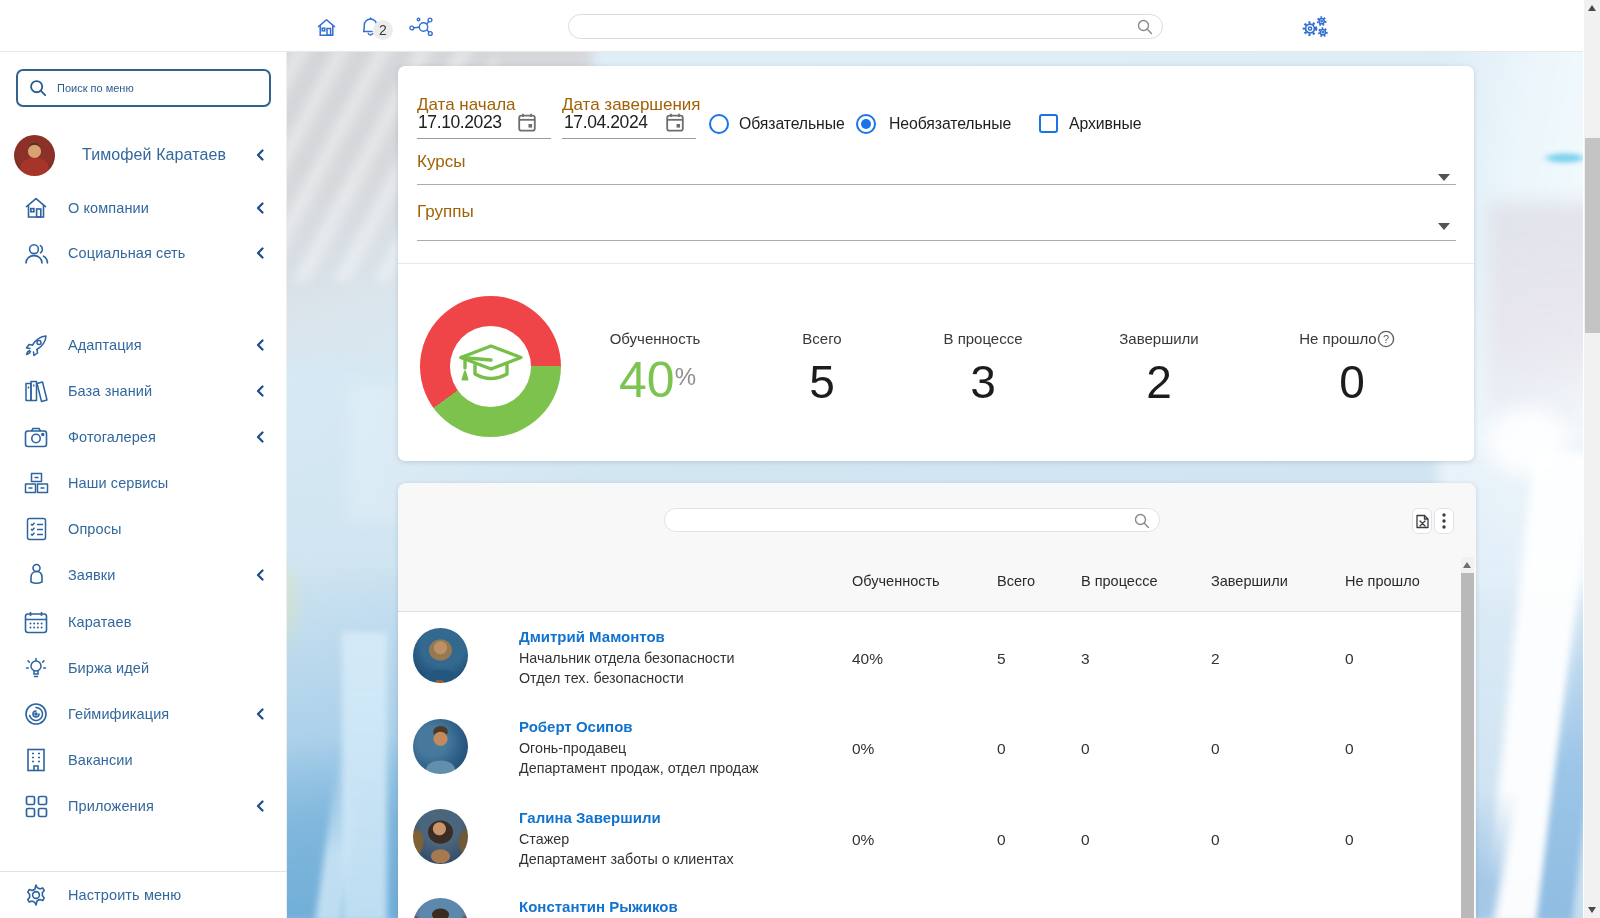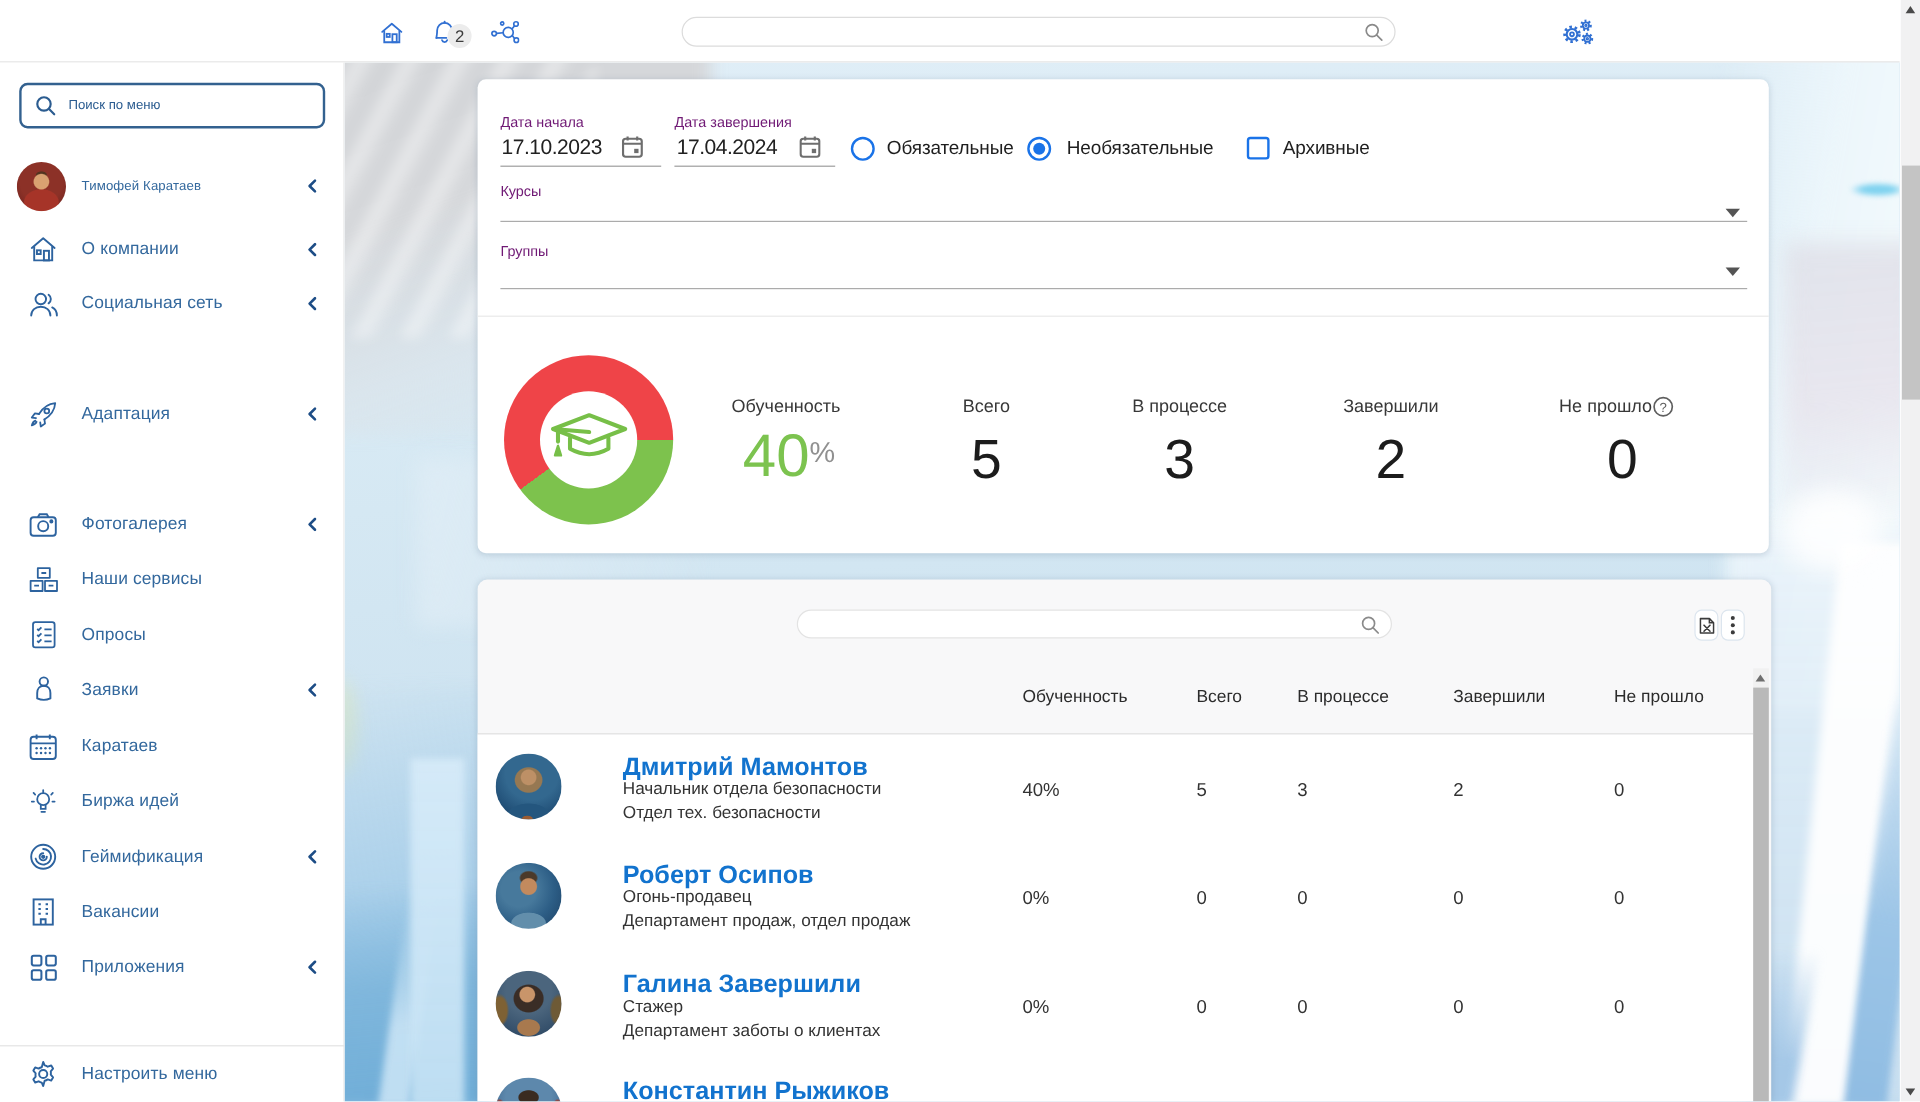--- a/index.html
+++ b/index.html
@@ -23,42 +23,42 @@
  radial-gradient(ellipse 8px 5px at 50% 26%,#54341f 0 4px,rgba(0,0,0,0) 5px),
  radial-gradient(ellipse 16px 12px at 50% 82%,#a63428 0 14px,rgba(0,0,0,0) 15px),
  radial-gradient(circle at 50% 40%,#8c3127 0 55%,#641f1b 100%)}
 .sep{position:absolute;left:0;width:287px;height:1px;background:#e3e3e3}
 
 #main{position:absolute;left:287px;top:52px;width:1296px;height:866px;overflow:hidden;background:linear-gradient(100deg,#e3edf3 0%,#d9eaf4 35%,#d2e6f3 65%,#cde4f2 100%)}
 .bgshape{position:absolute}
 
 #card1{position:absolute;left:111px;top:14px;width:1076px;height:395px;background:#fff;border-radius:7px;box-shadow:0 1px 5px rgba(100,125,150,.28)}
 #card2{position:absolute;left:111px;top:431px;width:1078px;height:435px;background:#f8f8f9;border-radius:8px 8px 0 0;box-shadow:0 1px 5px rgba(100,125,150,.28)}
-.mlab{position:absolute;font-size:12px;color:#701a75}
+.mlab{position:absolute;font-size:17px;color:#a16207}
 .dateval{position:absolute;font-size:17.5px;letter-spacing:-.4px;color:#212121}
 .uline{position:absolute;height:1px;background:#9d9d9d}
 .radio{position:absolute;width:20px;height:20px;border:2px solid #1a73e8;border-radius:50%;background:#fff}
 .radio.on::after{content:"";position:absolute;left:3px;top:3px;width:10px;height:10px;border-radius:50%;background:#1a73e8}
 .rlab{position:absolute;font-size:15.8px;letter-spacing:-.1px;color:#1e1e1e}
 .checkbox{position:absolute;width:19px;height:19px;border:2px solid #1a73e8;border-radius:3px;background:#fff}
 .caret{position:absolute;width:0;height:0;border-left:6px solid transparent;border-right:6px solid transparent;border-top:7px solid #545454}
 #divider{position:absolute;left:0;top:197px;width:1076px;height:1px;background:#e9e9e9}
 
 #donut{position:absolute;left:22px;top:230px;width:141px;height:141px;border-radius:50%;background:conic-gradient(from 90deg,#7dc24d 0 144deg,#ef4448 144deg 360deg)}
 #donut .hole{position:absolute;left:30px;top:30px;width:81px;height:81px;border-radius:50%;background:#fff;display:flex;align-items:center;justify-content:center}
 .statlab{position:absolute;font-size:15px;color:#383838;text-align:center;width:160px}
 .statnum{position:absolute;font-size:46px;color:#1c1c1c;text-align:center;width:160px}
 
 #tsearch{position:absolute;left:266px;top:25px;width:496px;height:24px;border:1px solid #e3e3e3;border-radius:12px;background:#fff}
 .tbtn{position:absolute;top:25px;width:20px;height:26px;border:1px solid #dce5ee;border-radius:6px;background:#fff;display:flex;align-items:center;justify-content:center}
 #tbody{position:absolute;left:0;top:129px;width:1063px;height:306px;background:#fff}
 .thead{position:absolute;top:90px;font-size:14.5px;color:#2b2b2b}
 #theadline{position:absolute;left:0;top:128px;width:1063px;height:1px;background:#e0e0e0}
 .avatar{position:absolute;width:55px;height:55px;border-radius:50%}
-.pname{position:absolute;font-size:21px;font-weight:bold;color:#1273ce}
+.pname{position:absolute;font-size:15px;font-weight:bold;color:#1273ce}
 .prole{position:absolute;font-size:14.3px;color:#333;line-height:19.5px}
 .pval{position:absolute;font-size:15.5px;color:#333}
 
 #innersb{position:absolute;left:1063px;top:74px;width:13px;height:361px;background:#f1f1f1}
 #innersb .th{position:absolute;left:0;top:16px;width:13px;height:345px;background:#b9b9b9}
 #pagesb{position:absolute;left:1584px;top:0;width:16px;height:918px;background:#f1f1f2;z-index:40}
 #pagesb .th{position:absolute;left:1px;top:138px;width:15px;height:195px;background:#c4c4c4}
 .sbarrow{position:absolute;left:4px;width:0;height:0;border-left:4.5px solid transparent;border-right:4.5px solid transparent}
 </style>
 </head>
@@ -114,21 +114,21 @@
 <div id="sidebar">
   <div id="menusearch">
     <svg width="18" height="18" viewBox="0 0 20 20" fill="none" stroke="#2b5c90" stroke-width="2">
       <circle cx="8.5" cy="8.5" r="6.2"></circle>
         <path d="M13.2 13.2 L18 18" stroke-linecap="round"></path>
     </svg>
     Поиск по меню
   </div>
   <div class="srow" style="top:80px">
     <div id="uavatar"></div>
-    <div class="lbl" style="margin-left:13px;font-size:11px">Тимофей Каратаев</div>
+    <div class="lbl" style="margin-left:27px;font-size:16px">Тимофей Каратаев</div>
     <svg class="chev" width="8" height="12" viewBox="0 0 8 12" fill="none" stroke="#1d4d86" stroke-width="2.2" stroke-linecap="round" stroke-linejoin="round">
         <path d="M6.5 1.5 L2 6 L6.5 10.5"></path>
       </svg>
   </div>
   <div class="srow" style="top:133px">
     <div class="ic">
         <svg width="24" height="24" viewBox="0 0 24 24" fill="none" stroke="#2d639f" stroke-width="1.6">
           <path d="M2.5 10.6 L12 2.6 L21.5 10.6" stroke-linecap="round" stroke-linejoin="round"></path>
           <path d="M4.5 9.2 V21 H19.5 V9.2"></path>
           <rect x="12.6" y="13" width="4.2" height="8"></rect>
@@ -156,20 +156,34 @@
   <div class="srow" style="top:270px">
     <div class="ic">
         <svg width="24" height="24" viewBox="0 0 24 24" fill="none" stroke="#2d639f" stroke-width="1.5" stroke-linecap="round" stroke-linejoin="round">
           <path d="M13 16.5 C17 14 21.5 9.5 22 3 C15.5 3.5 11 8 8.5 12"></path>
           <path d="M8.5 12 L5 11.5 L2.5 15 L6 15.5 M13 16.5 L13.5 20 L10 22.5 L9.5 19"></path>
           <circle cx="15" cy="9.5" r="2"></circle>
           <path d="M5.5 17.5 C4 18 3 19.5 2.5 21.5 C4.5 21 6 20 6.5 18.5"></path>
         </svg>
       </div>
     <div class="lbl">Адаптация</div>
+    <svg class="chev" width="8" height="12" viewBox="0 0 8 12" fill="none" stroke="#1d4d86" stroke-width="2.2" stroke-linecap="round" stroke-linejoin="round">
+        <path d="M6.5 1.5 L2 6 L6.5 10.5"></path>
+      </svg>
+  </div>
+  <div class="srow" style="top:316px">
+    <div class="ic">
+        <svg width="24" height="23" viewBox="0 0 24 23" fill="none" stroke="#2d639f" stroke-width="1.5" stroke-linejoin="round">
+          <rect x="2" y="3.5" width="5" height="17"></rect>
+          <rect x="7" y="1.5" width="5.5" height="19"></rect>
+          <path d="M13 3.5 L18.5 2 L23 20 L17.5 21.5 Z"></path>
+          <path d="M4.5 6.5 v2 M9.7 4.5 v2"></path>
+        </svg>
+      </div>
+    <div class="lbl">База знаний</div>
     <svg class="chev" width="8" height="12" viewBox="0 0 8 12" fill="none" stroke="#1d4d86" stroke-width="2.2" stroke-linecap="round" stroke-linejoin="round">
         <path d="M6.5 1.5 L2 6 L6.5 10.5"></path>
       </svg>
   </div>
   <div class="srow" style="top:408px">
     <div class="ic">
         <svg width="25" height="22" viewBox="0 0 25 22" fill="none" stroke="#2d639f" stroke-width="1.5" stroke-linejoin="round">
           <rect x="7.5" y="1.5" width="10" height="8"></rect>
           <rect x="1.5" y="12" width="10" height="8.5"></rect>
           <rect x="13.5" y="12" width="10" height="8.5"></rect>

